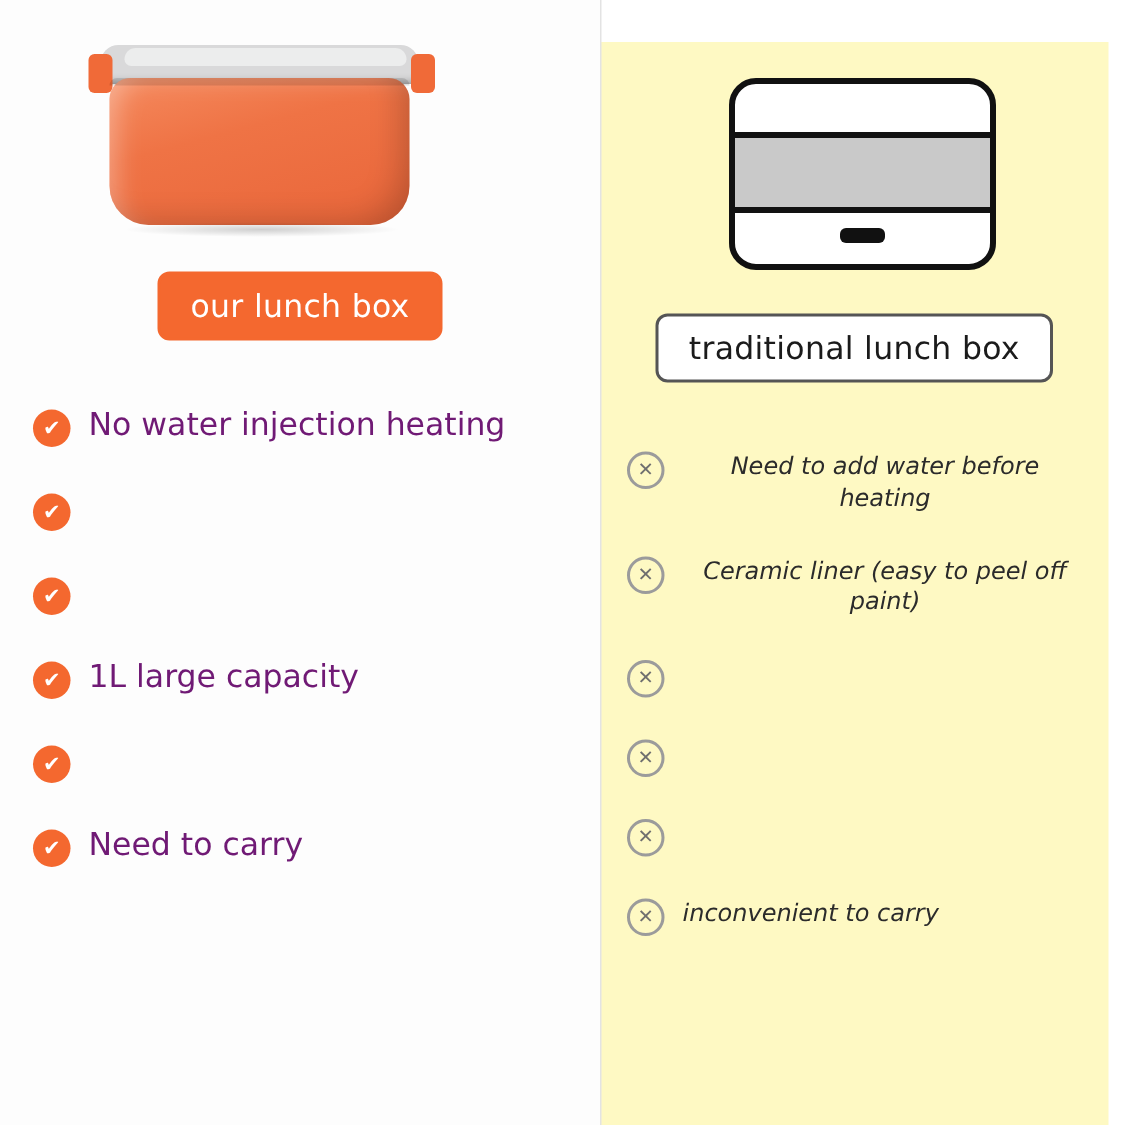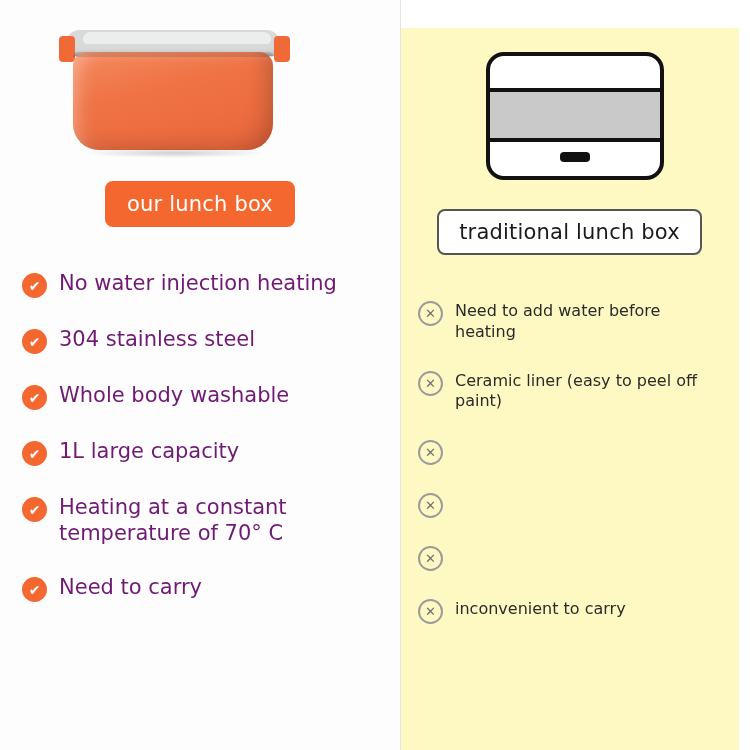--- a/index.html
+++ b/index.html
@@ -16,20 +16,21 @@
   .page {
     position: relative;
     width: 750px;
     height: 750px;
     display: flex;
   }
   .col {
     position: relative;
     height: 750px;
     box-sizing: border-box;
+    text-align: center;
   }
   .col-left {
     width: 400px;
     background: #fdfdfd;
   }
   .col-right {
     width: 339px;
     background: #fef9c3;
     margin-top: 28px;
   }
@@ -217,20 +218,21 @@
     line-height: 1.22;
     color: #701a75;
     max-width: 320px;
   }
   .features.right .feat-text {
     font-size: 16px;
     line-height: 1.3;
     color: #2b2b2b;
     max-width: 290px;
     padding-top: 2px;
+    font-style: italic;
   }
 
   
   .divider {
     position: absolute;
     left: 400px;
     top: 0;
     width: 1px;
     height: 750px;
     background: #e3e3e3;
@@ -262,36 +264,33 @@
 
     <div class="features">
 
       <div class="feat">
         <span class="badge badge-check">✔</span>
         <span class="feat-text">No water injection heating</span>
       </div>
 
       <div class="feat">
         <span class="badge badge-check">✔</span>
-        <span class="feat-text">304 stainless steel</span>
-      </div>
-
-      <div class="feat">
-        <span class="badge badge-check">✔</span>
-        <span class="feat-text">Whole body washable</span>
+      </div>
+
+      <div class="feat">
+        <span class="badge badge-check">✔</span>
       </div>
 
       <div class="feat">
         <span class="badge badge-check">✔</span>
         <span class="feat-text">1L large capacity</span>
       </div>
 
       <div class="feat">
         <span class="badge badge-check">✔</span>
-        <span class="feat-text">Heating at a constant temperature of 70° C</span>
       </div>
 
       <div class="feat">
         <span class="badge badge-check">✔</span>
         <span class="feat-text">Need to carry</span>
       </div>
 
     </div>
   </div>
 

